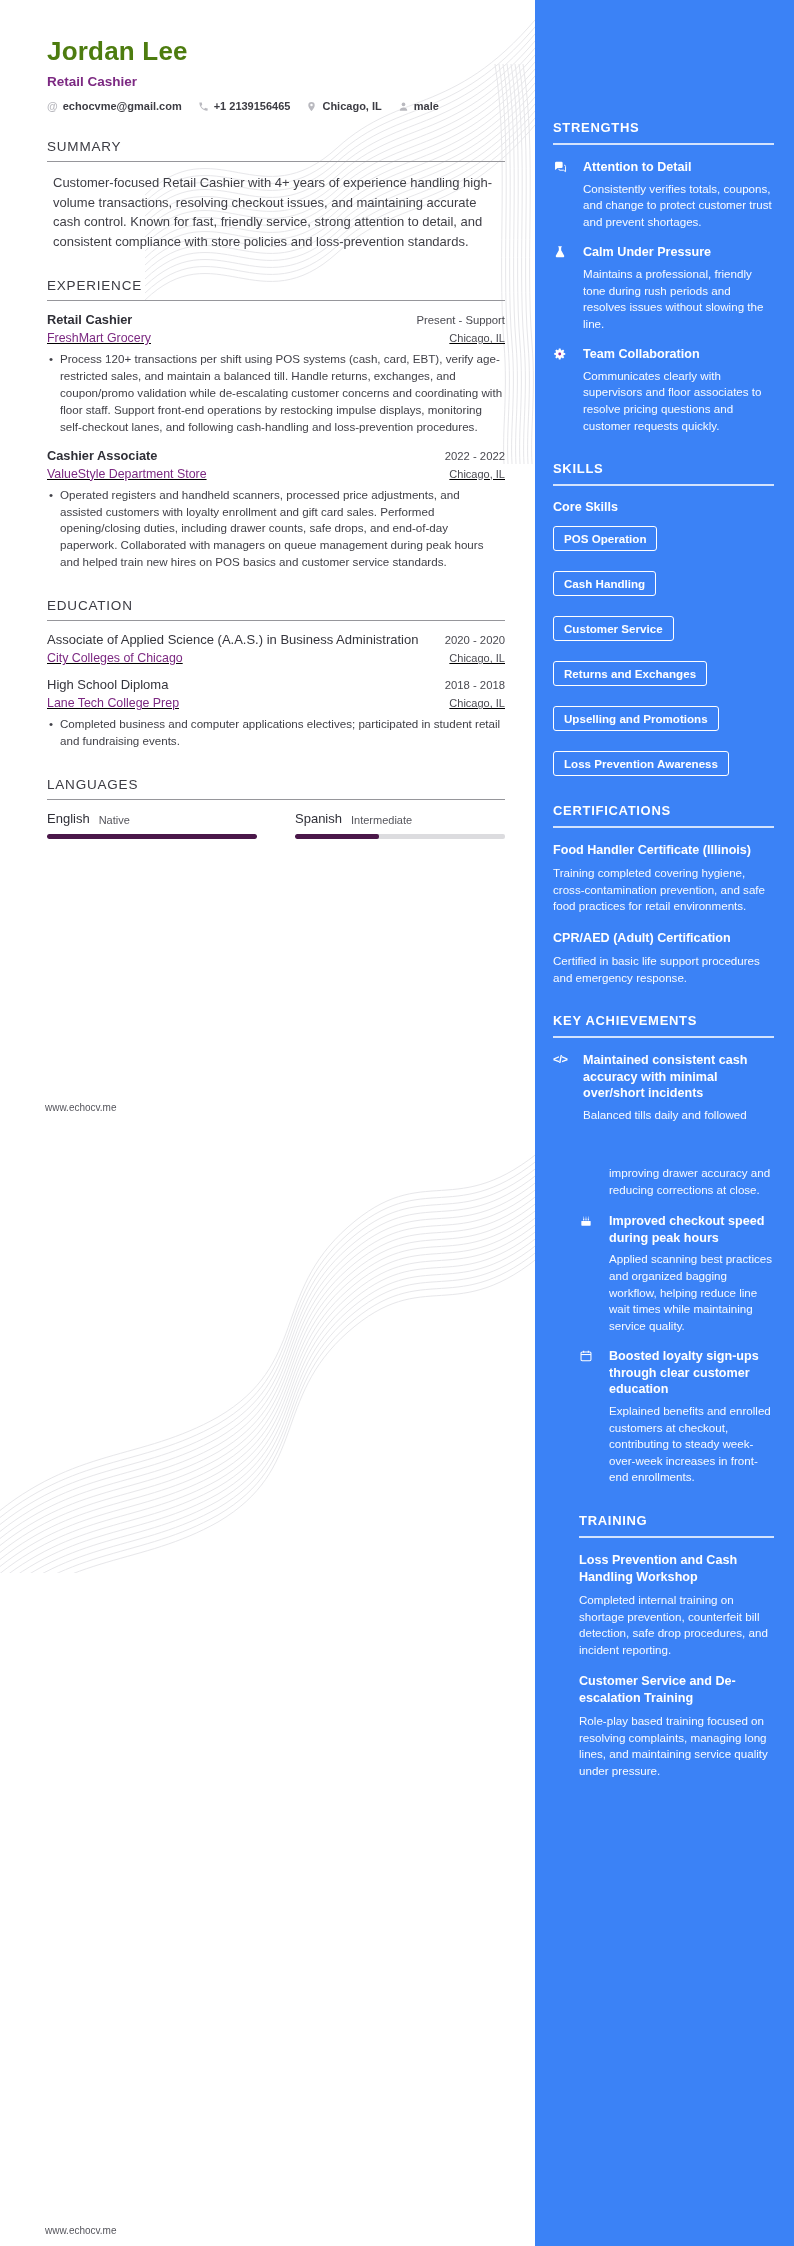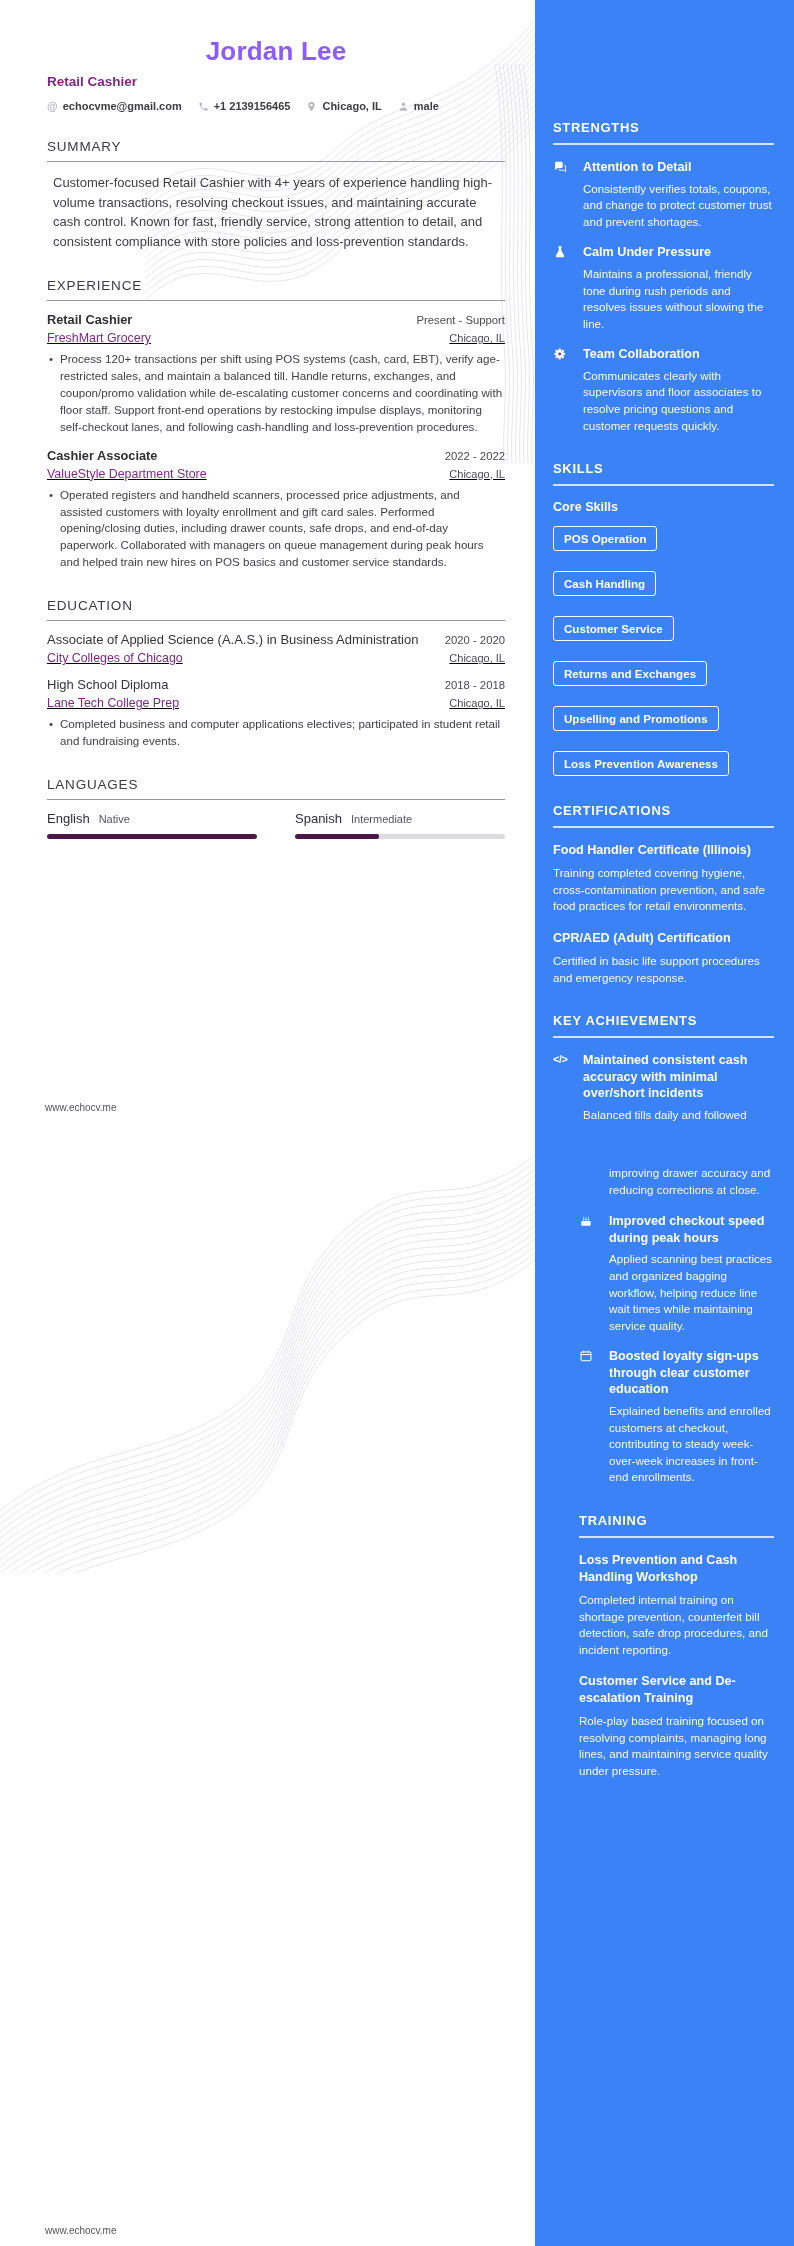--- a/index.html
+++ b/index.html
@@ -2,42 +2,42 @@
 <html><head>
 <meta charset="utf-8">
 <style>
   html,body{margin:0;padding:0;background:#ffffff;}
   body{width:794px;font-family:"Liberation Sans",sans-serif;-webkit-font-smoothing:antialiased;}
   .page{position:relative;width:794px;height:1123px;background:#fff;overflow:hidden;}
   .waves{position:absolute;z-index:0;pointer-events:none;}
   .waves path{fill:none;stroke:#e7e7ea;stroke-width:1;}
   
   .main{position:absolute;left:0;top:0;width:535px;box-sizing:border-box;padding:36px 30px 0 47px;z-index:1;}
-  .name{font-size:26px;font-weight:700;color:#8b5cf6;margin:0;letter-spacing:.2px;text-align:center;}
+  .name{font-size:26px;font-weight:700;color:#4d7c0f;margin:0;letter-spacing:.2px;}
   .job-title{font-size:13.5px;font-weight:700;color:#7c2982;margin-top:7px;}
   .contacts{display:flex;align-items:center;gap:16px;margin-top:11px;font-size:11px;font-weight:700;color:#3c3c43;}
   .contact{display:flex;align-items:center;gap:5px;}
   .cicon{color:#b9b9bf;font-weight:700;font-size:11px;display:inline-flex;align-items:center;}
   .cicon svg{display:block;}
   h2.sec{font-size:13.5px;font-weight:400;color:#3b3b42;letter-spacing:.8px;border-bottom:1px solid #96969b;padding-bottom:7px;margin:27px 0 11px 0;}
   .sum-text{font-size:13px;line-height:1.5;color:#3f3f46;margin:6px;}
   .entry{margin-bottom:12px;}
   .entry-head{display:flex;justify-content:space-between;align-items:baseline;}
   .entry-title{font-size:12.8px;font-weight:700;color:#2f2f37;}
   .entry-title.plain{font-weight:400;font-size:13px;color:#35353c;}
   .entry-dates{font-size:11.3px;color:#4a4a51;white-space:nowrap;padding-left:10px;}
   .entry-sub{display:flex;justify-content:space-between;align-items:center;margin-top:4px;text-decoration:underline;}
   .company{font-size:12.4px;color:#7c2982;}
   .entry-loc{font-size:11px;color:#4a4a51;}
   ul.bullets{margin:6px 0 0 0;padding:0;list-style:none;}
   ul.bullets li{position:relative;padding-left:13px;font-size:11.6px;line-height:1.46;color:#3f3f46;}
   ul.bullets li::before{content:"•";position:absolute;left:2px;color:#3f3f46;}
   .langs{display:flex;gap:38px;margin-top:2px;}
   .lang{width:211px;}
-  .lang-head{display:flex;align-items:center;gap:9px;}
+  .lang-head{display:flex;align-items:flex-end;gap:9px;}
   .lang-name{font-size:13px;color:#2f2f37;}
   .lang-level{font-size:11px;color:#55555c;}
   .bar{height:5px;background:#dcdcdf;border-radius:2px;margin-top:8px;overflow:hidden;}
   .bar-fill{height:100%;background:#4a1749;border-radius:2px;}
   .footer{position:absolute;left:45px;bottom:10px;font-size:10px;color:#55555c;z-index:3;}
   
   .sidebar{position:absolute;top:0;right:0;width:259px;height:1123px;background:#3b82f6;color:#fff;box-sizing:border-box;padding:120px 20px 0 18px;z-index:2;}
   .sidebar.p2{padding-top:42px;padding-left:44px;}
   h3.side-sec{font-size:13px;font-weight:600;letter-spacing:.7px;border-bottom:2px solid rgba(255,255,255,.78);padding-bottom:8px;margin:0 0 14px 0;}
   .side-block{margin-top:27px;}

